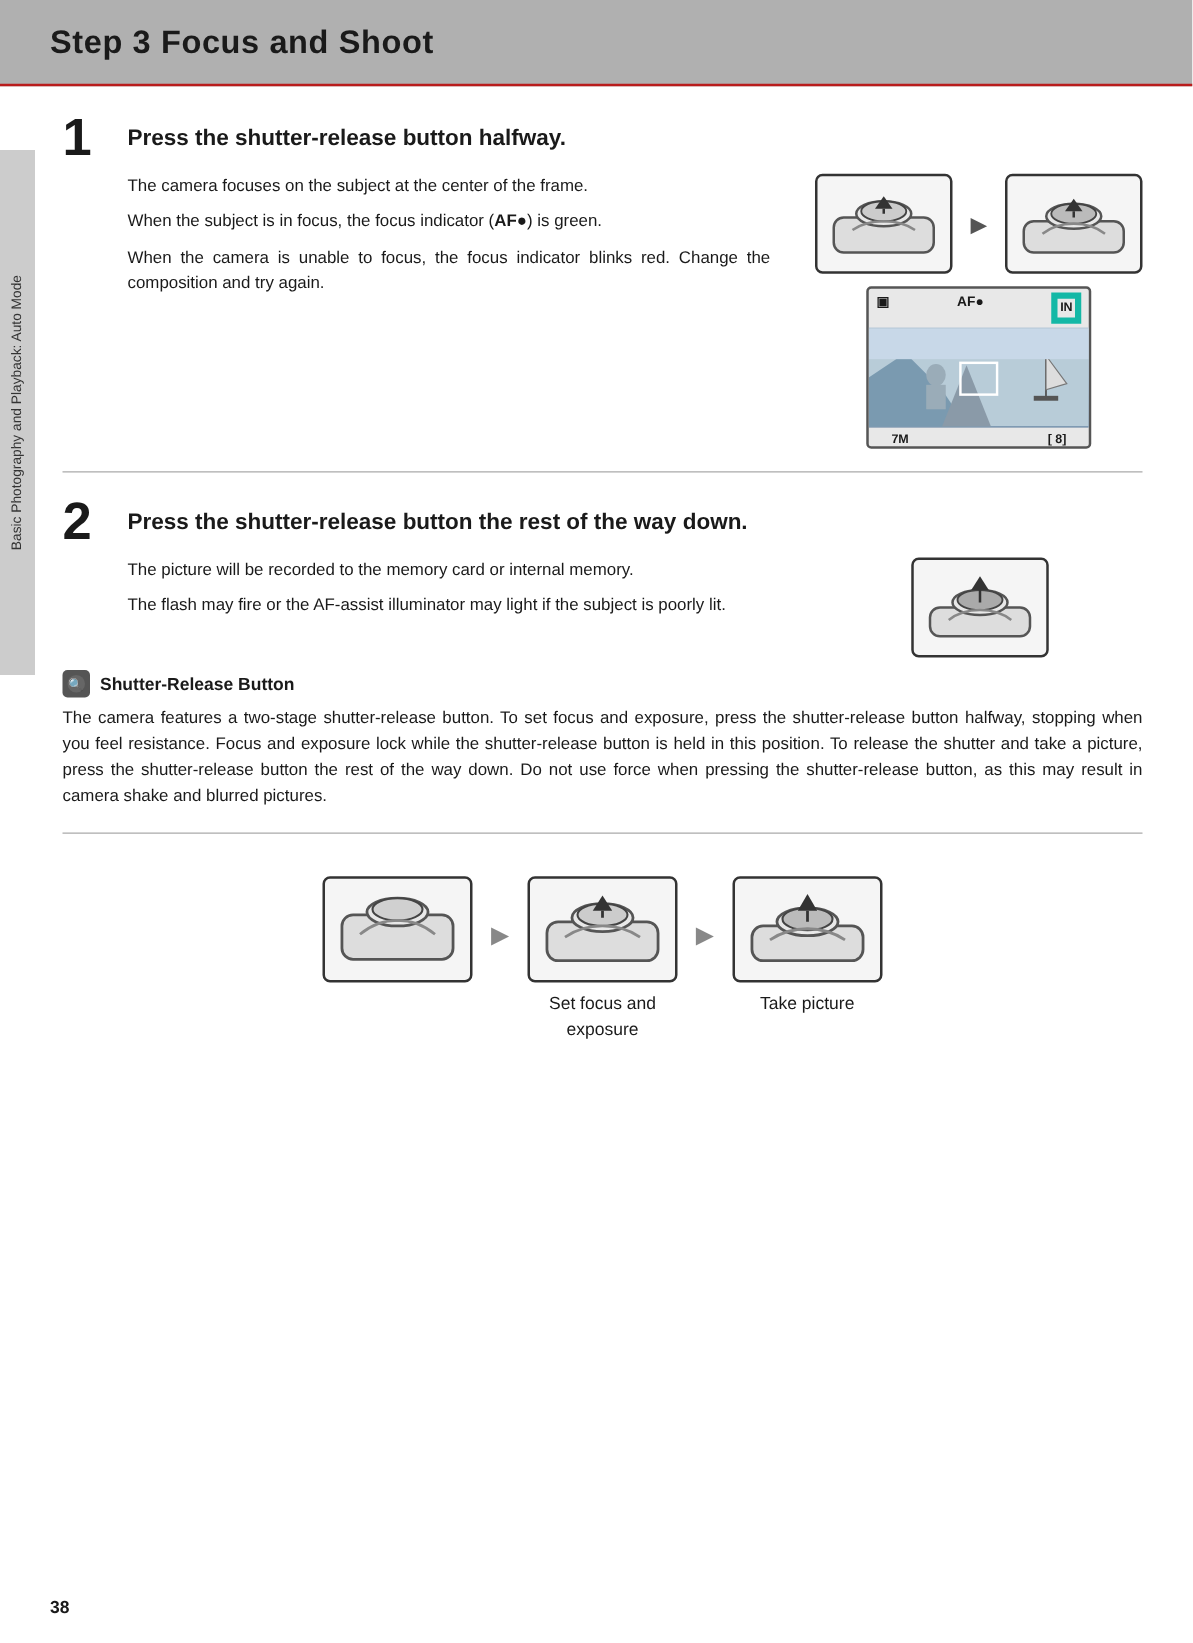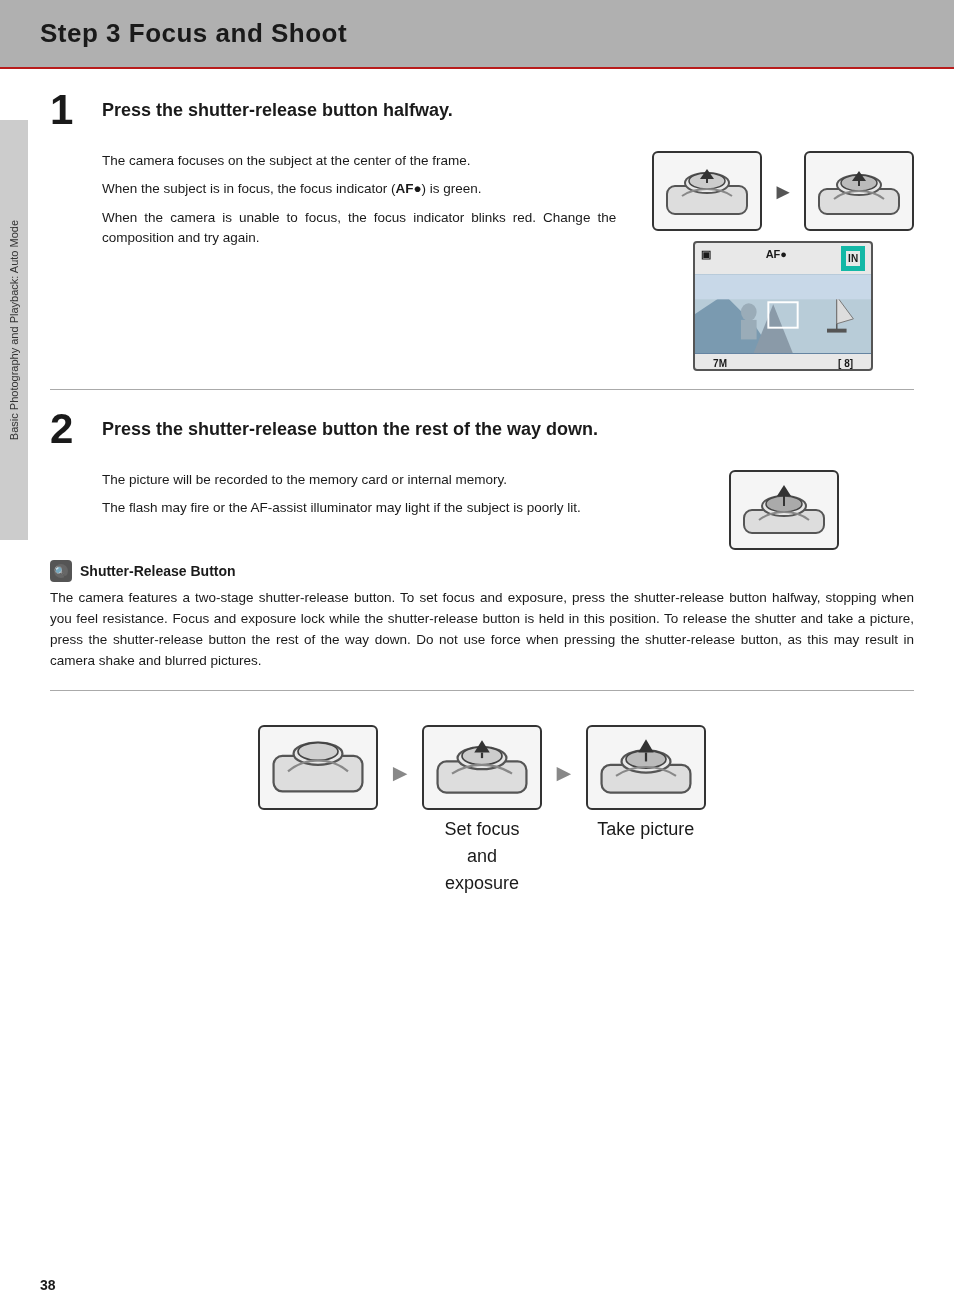--- a/index.html
+++ b/index.html
@@ -77,21 +77,21 @@
     .step-title {
       font-size: 18px;
       font-weight: 700;
       margin-top: 8px;
       color: #1a1a1a;
     }
 
     .step-body {
       display: flex;
       gap: 36px;
-      margin-top: 20px;
+      margin-top: 8px;
     }
 
     .step-text {
       flex: 1;
       padding-left: 52px;
     }
 
     .step-text p {
       margin-bottom: 8px;
       text-align: justify;
@@ -204,21 +204,21 @@
     }
 
     .diagram-item {
       display: flex;
       flex-direction: column;
       align-items: center;
       gap: 6px;
     }
 
     .diagram-label {
-      font-size: 18px;
+      font-size: 14px;
       text-align: center;
       color: #1a1a1a;
       max-width: 100px;
     }
 
     .diagram-arrow {
       font-size: 24px;
       color: #888;
       margin-top: 30px;
     }

